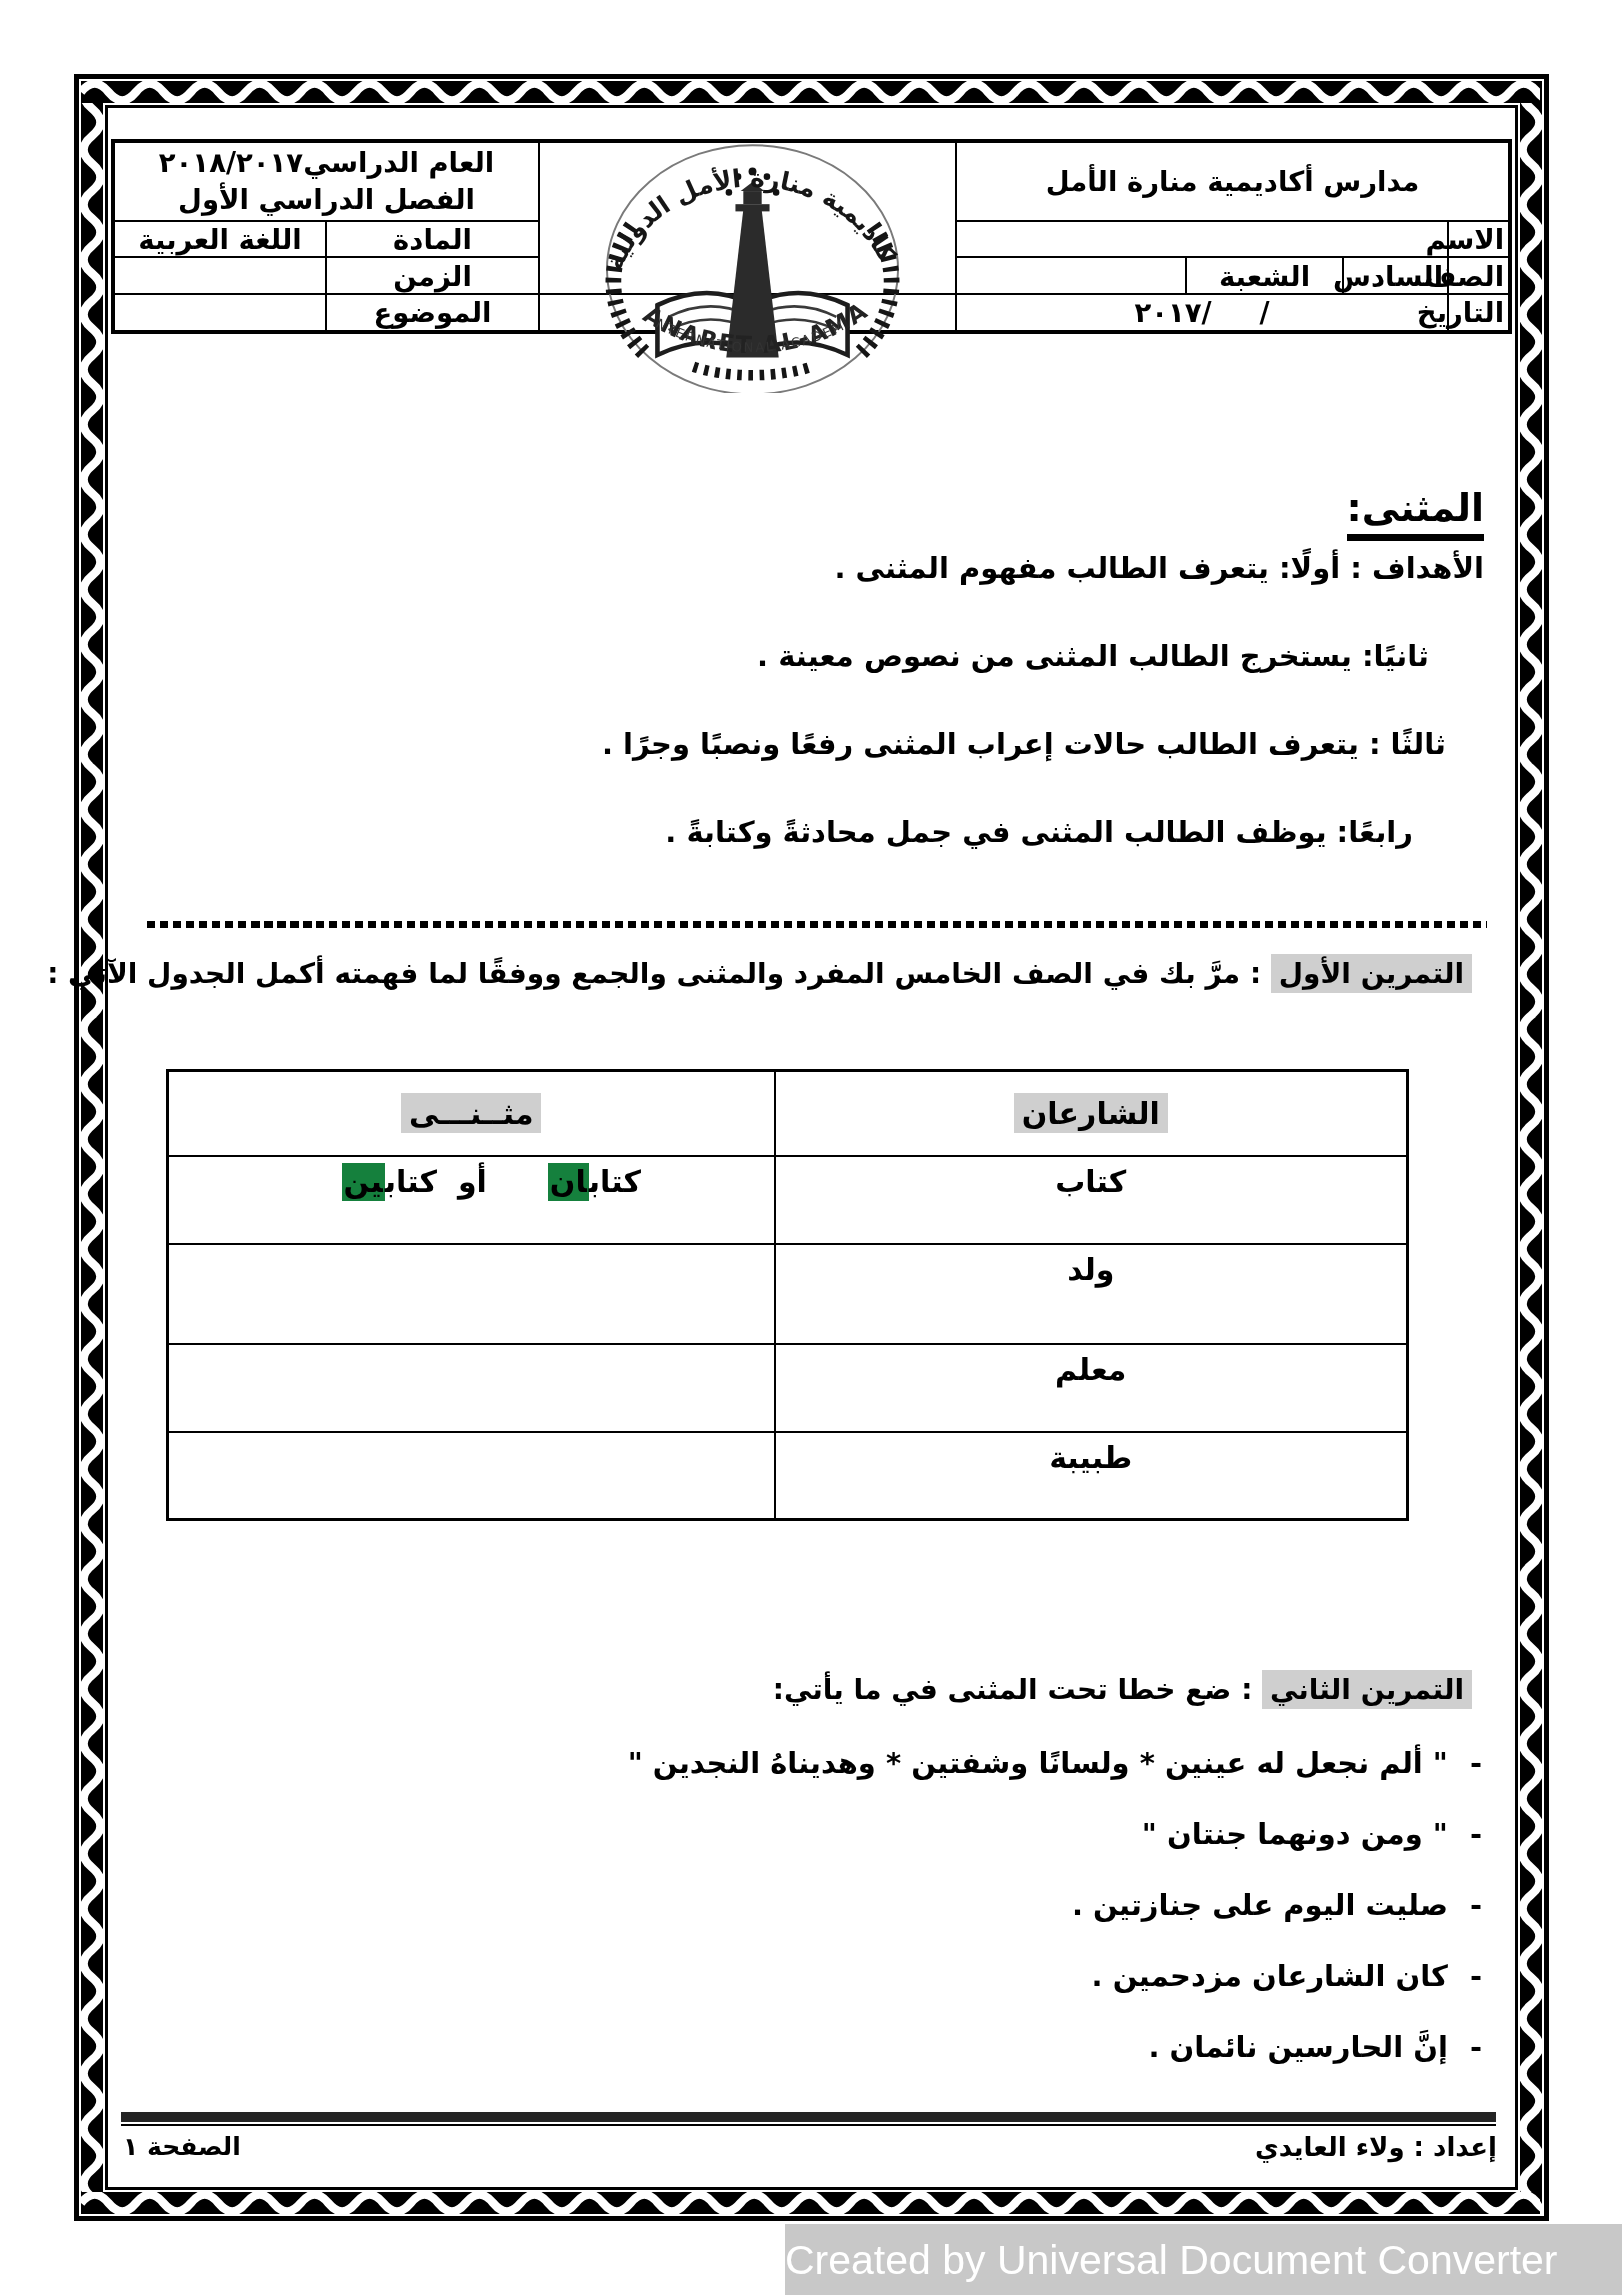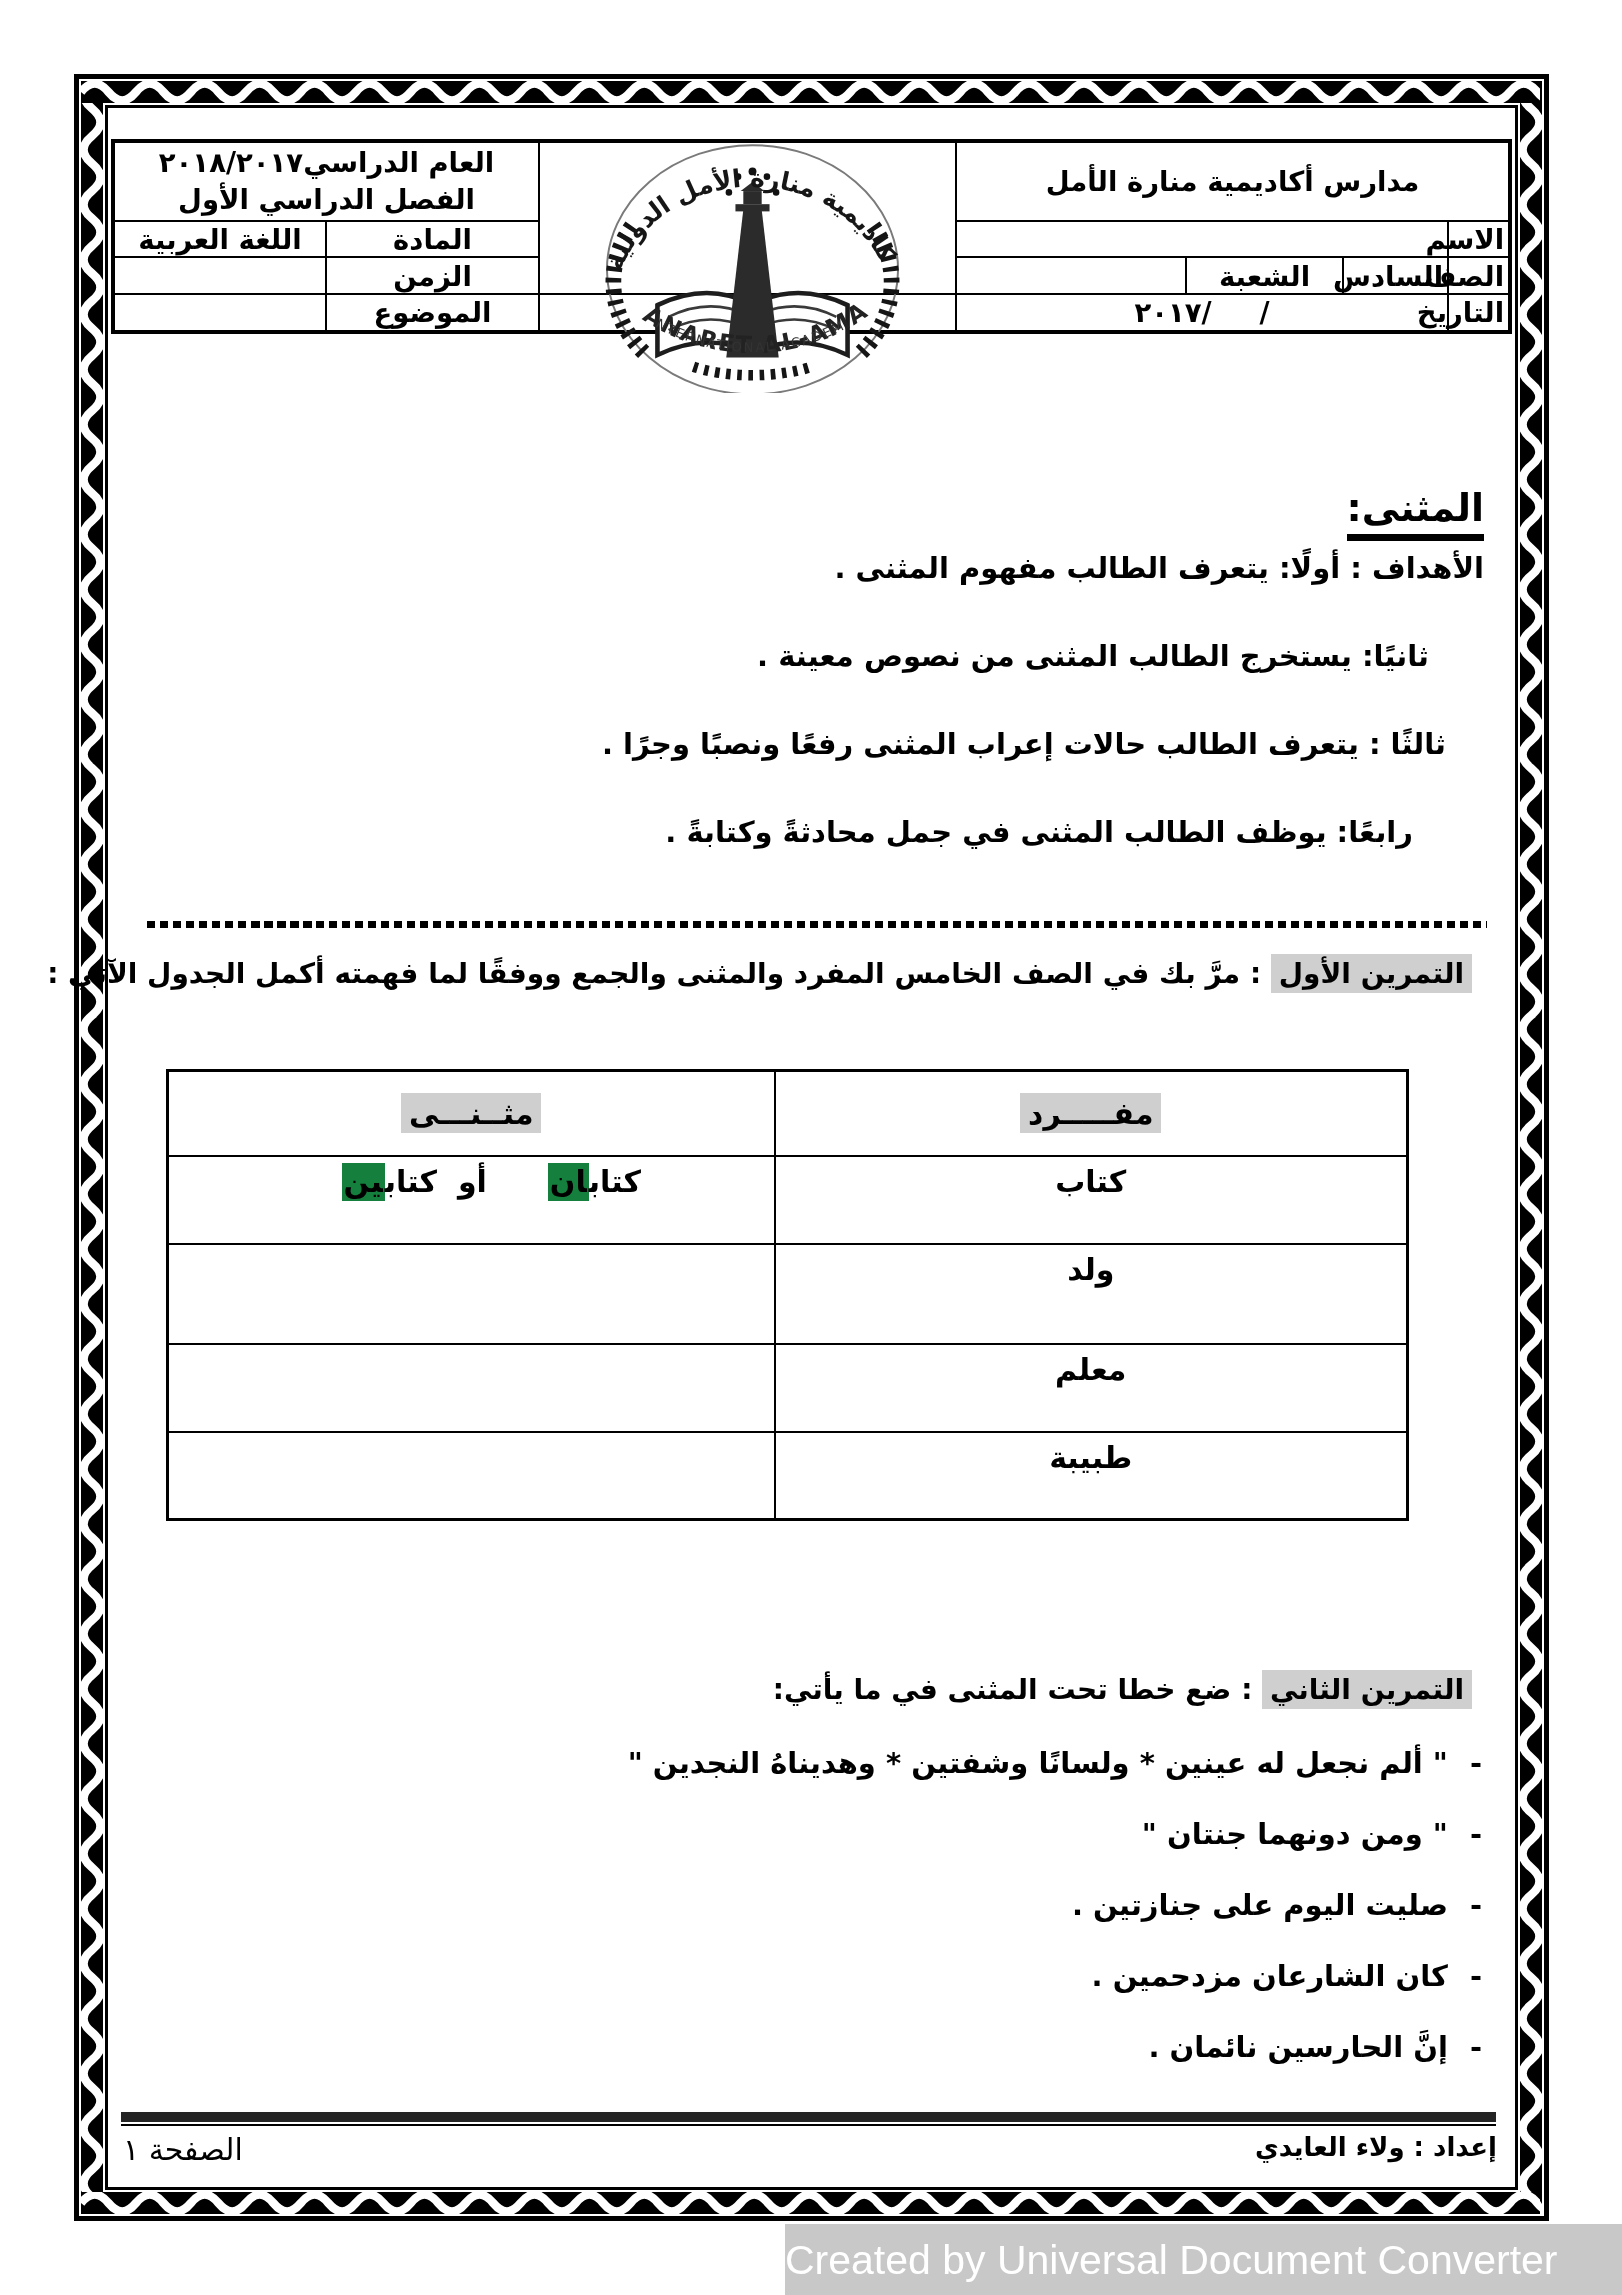--- a/index.html
+++ b/index.html
@@ -47,21 +47,21 @@
               font-size:30px;font-weight:bold;}
   
   .bullets{position:absolute;right:141px;top:1746px;direction:rtl;}
   .bullet{display:flex;flex-direction:row;gap:22px;font-size:29px;font-weight:bold;
           margin-bottom:37px;white-space:nowrap;}
   .bullet .dash{font-weight:bold;}
   
   .footer-bar{position:absolute;left:121px;top:2112px;width:1375px;height:14.4px;
               background:linear-gradient(#242424 0 10.5px,#ffffff 10.5px 11.8px,#000 11.8px 14.4px);}
   .prepared{position:absolute;right:126px;top:2132px;font-size:26px;font-weight:bold;direction:rtl;}
-  .pagenum{position:absolute;left:123px;top:2132px;font-size:30px;font-weight:normal;direction:rtl;}
+  .pagenum{position:absolute;left:123px;top:2132px;font-size:25px;font-weight:bold;direction:rtl;}
   
   .watermark{position:absolute;left:785px;top:2224px;width:838px;height:72px;background:#c8c8c8;
              overflow:hidden;display:flex;align-items:center;justify-content:flex-start;}
   .watermark span{font-family:"Liberation Sans",sans-serif;font-size:41px;color:#ffffff;white-space:nowrap;}
 </style>
 </head>
 <body>
 
 <div class="page">
 
@@ -181,21 +181,21 @@
   </div>
 
   <table class="ex">
     <colgroup>
         <col style="width:633px">
         <col style="width:607px">
       </colgroup>
     <tbody>
         <tr style="height:85px">
       <td style="vertical-align:middle;padding-top:0">
-        <span class="hl">مفـــــرد</span>
+        <span class="hl">الشارعان</span>
       </td>
       <td style="vertical-align:middle;padding-top:0">
         <span class="hl">مثــنـــى</span>
       </td>
     </tr>
     <tr style="height:88px">
       <td>كتاب</td>
       <td>
         <span>كتاب</span><span class="hl2">ان</span>
         &nbsp;<span>أو</span>&nbsp;

